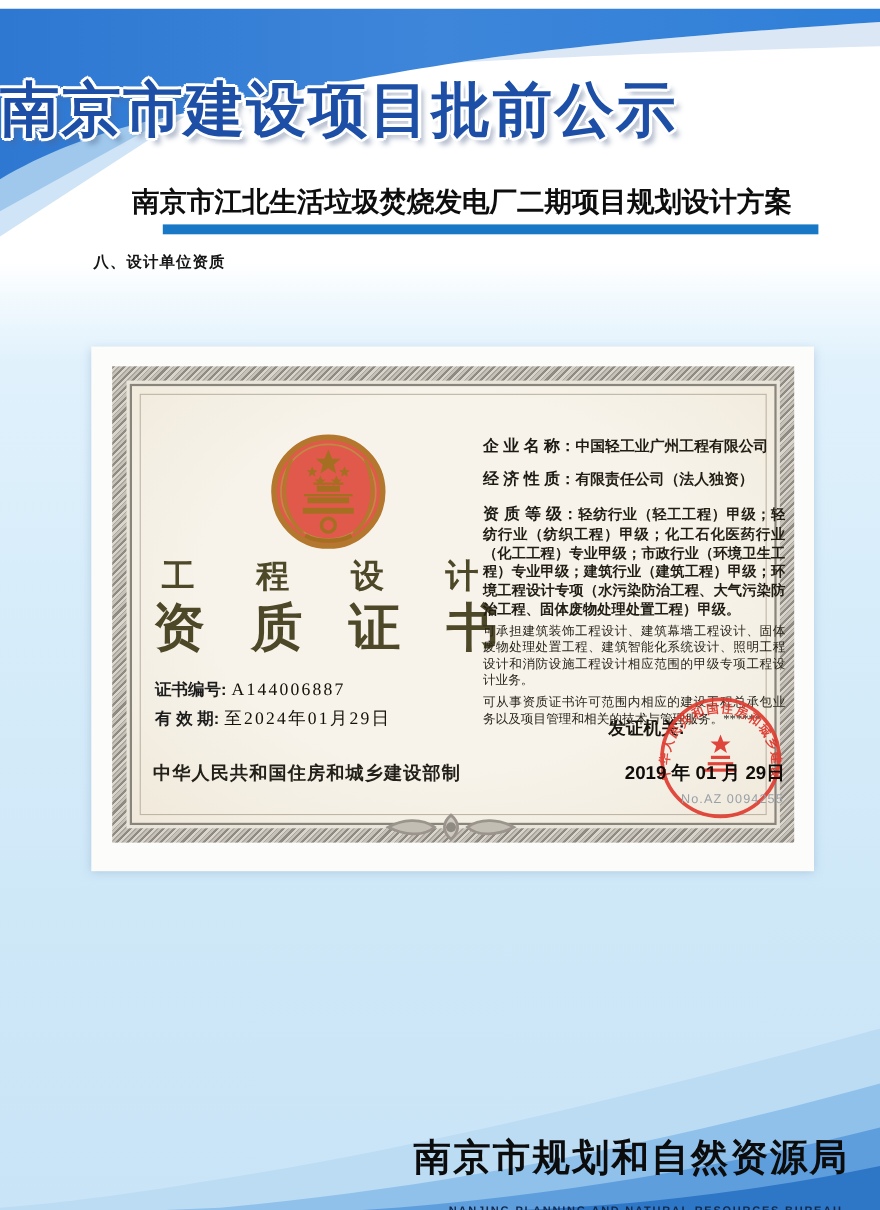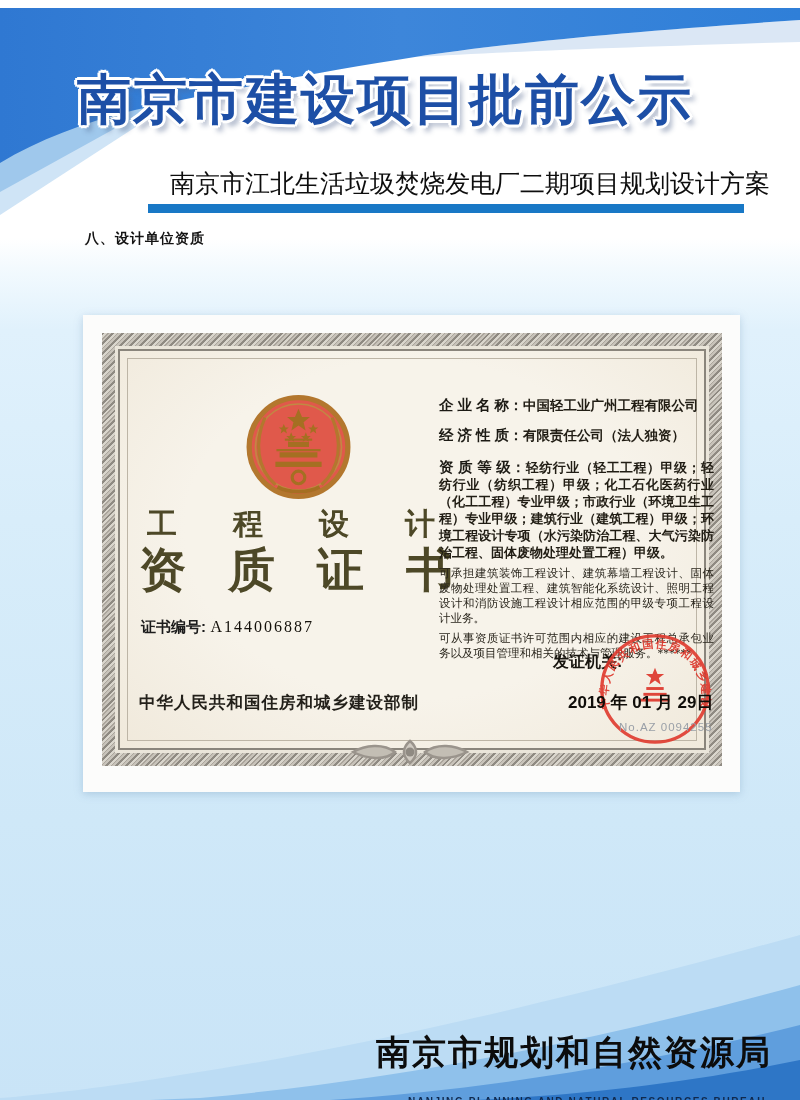--- a/index.html
+++ b/index.html
@@ -5,30 +5,30 @@
   html,body{margin:0;padding:0;}
   .page{
     position:relative;width:800px;height:1100px;overflow:hidden;
     font-family:"Liberation Sans",sans-serif;
     background:linear-gradient(180deg,#ffffff 0px,#ffffff 238px,#f3fafe 268px,#e0f1fc 330px,#d8edfa 520px,#cfe8f8 820px,#c9e4f7 1100px);
   }
   svg{display:block}
   
   .header-swoosh{position:absolute;top:0;left:0;width:800px;height:230px;}
   .main-title{
-    position:absolute;top:64px;left:0;width:770px;text-align:center;
+    position:absolute;top:64px;left:0;width:770px;text-align:left;
     font-size:54px;font-weight:900;letter-spacing:2px;color:#1d4fa6;
     font-family:"Liberation Serif",serif;white-space:nowrap;
     text-shadow:-2px -2px 0 #fff,2px -2px 0 #fff,-2px 2px 0 #fff,2px 2px 0 #fff,
                  0 -3px 0 #fff,0 3px 0 #fff,-3px 0 0 #fff,3px 0 0 #fff,
                  5px 6px 5px rgba(80,100,140,.45);
   }
   .subtitle{
-    position:absolute;top:167px;left:120px;width:650px;text-align:right;
-    font-size:25px;font-weight:400;color:#0d0d0d;letter-spacing:0px;white-space:nowrap;
+    position:absolute;top:167px;left:120px;width:650px;text-align:left;
+    font-size:25px;font-weight:700;color:#0d0d0d;letter-spacing:0px;white-space:nowrap;
   }
   .subtitle-bar{position:absolute;top:204px;left:148px;width:596px;height:9px;background:#1878c6;}
   .section-heading{position:absolute;top:230px;left:85px;font-size:14px;font-weight:600;color:#141414;letter-spacing:1px;}
   
   .cert{position:absolute;top:315px;left:83px;width:657px;height:477px;background:#fcfcfb;
         box-shadow:0 2px 8px rgba(110,145,180,.35);}
   .ornate{position:absolute;top:18px;left:19px;right:18px;bottom:26px;
           background:repeating-linear-gradient(135deg,#8f8a82 0 2px,#d9d5cc 2px 4px,#aba59c 4px 5px,#c7c2b9 5px 7px);}
   .gapline{position:absolute;inset:13px;background:#eae5da;}
   .paper{position:absolute;inset:3px;border:2px solid #8a857c;
@@ -120,20 +120,24 @@
       <path d="M30,88 C40,94 60,94 70,88" fill="none" stroke="#a56f22" stroke-width="3.5"></path>
     </svg>
 
     <div class="cert-t1">工程设计</div>
     <div class="cert-t2">资质证书</div>
 
     <div class="row-certno">
       <span class="f-label">证书编号:</span>
       <span class="f-value">A144006887</span>
     </div>
+    <div class="row-valid">
+      <span class="f-label">有 效 期:</span>
+      <span class="f-value">至2024年01月29日</span>
+    </div>
     <div class="issuer-note">中华人民共和国住房和城乡建设部制</div>
 
     <div class="right-col">
       <div class="kv-row">
         <span class="kv-label">企 业 名 称</span><span class="kv-colon">：</span><span class="kv-value">中国轻工业广州工程有限公司</span>
       </div>
       <div class="kv-row">
         <span class="kv-label">经 济 性 质</span><span class="kv-colon">：</span><span class="kv-value">有限责任公司（法人独资）</span>
       </div>
       <p class="grade-p"><span class="kv-label">资 质 等 级</span><span class="kv-colon">：</span><span>轻纺行业（轻工工程）甲级；轻纺行业（纺织工程）甲级；化工石化医药行业（化工工程）专业甲级；市政行业（环境卫生工程）专业甲级；建筑行业（建筑工程）甲级；环境工程设计专项（水污染防治工程、大气污染防治工程、固体废物处理处置工程）甲级。</span></p>

